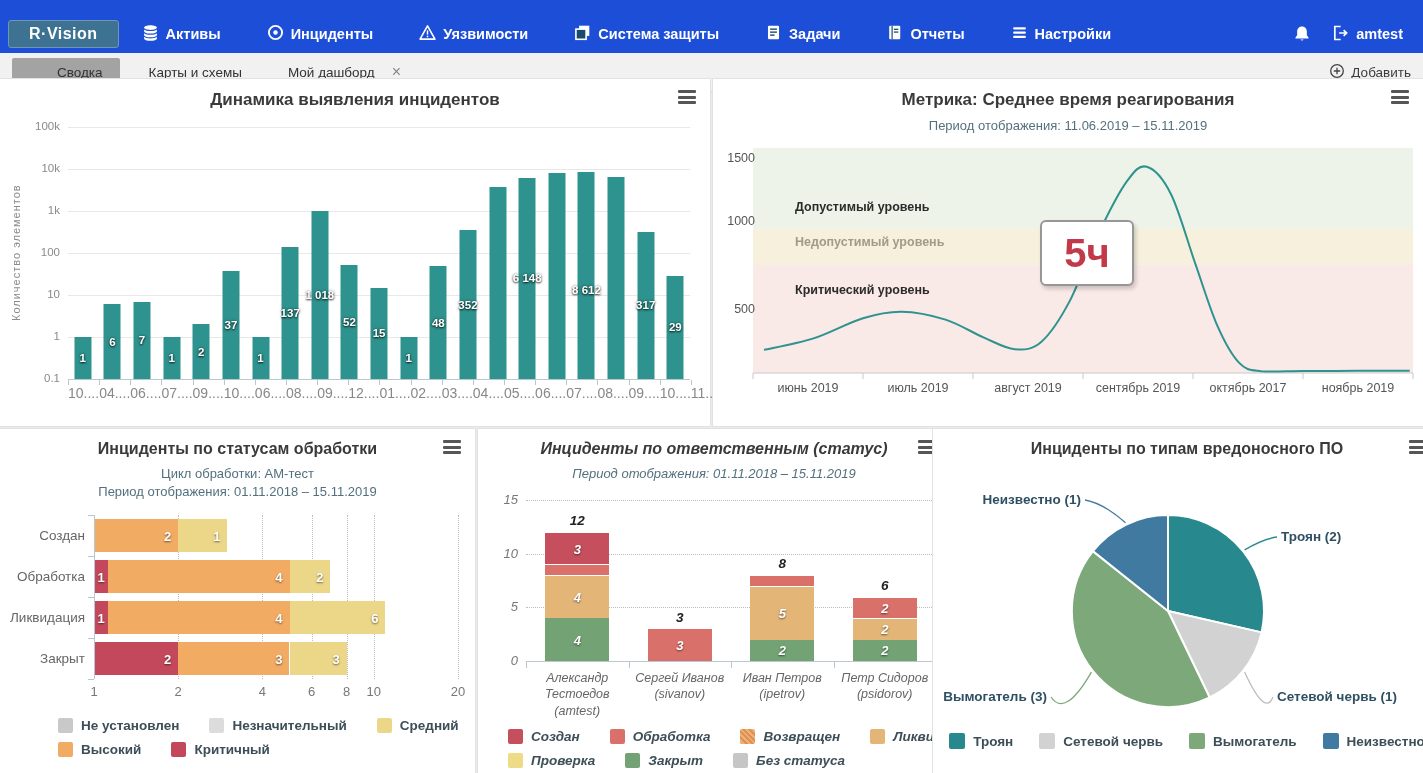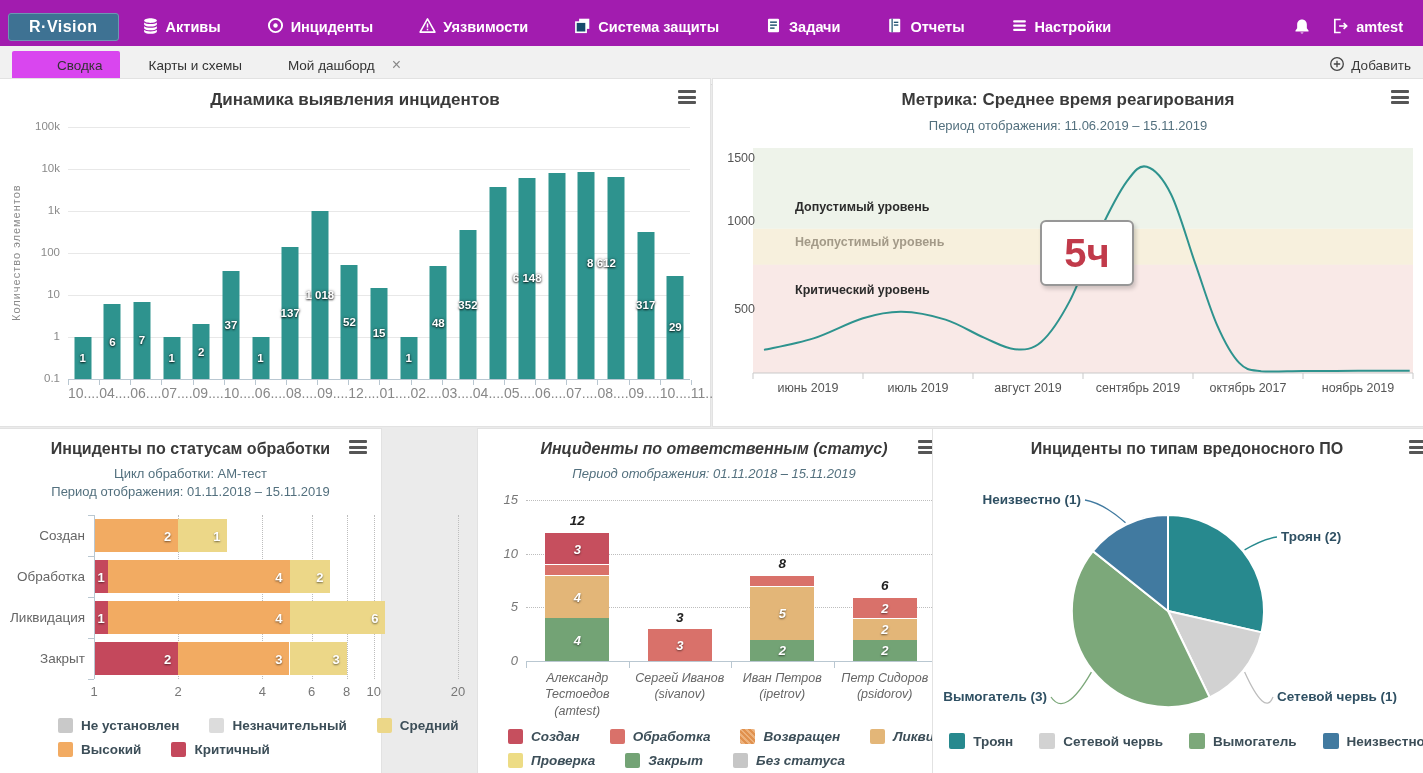--- a/index.html
+++ b/index.html
@@ -1,38 +1,38 @@
 <!DOCTYPE html>
 <html><head>
 <meta charset="utf-8">
 <style>
   html,body{margin:0;padding:0;}
   body{width:1423px;height:773px;overflow:hidden;background:#ebebeb;
        font-family:"Liberation Sans","DejaVu Sans",sans-serif;position:relative;}
   
-  .topnav{height:38px;background:#a21caf;display:flex;align-items:center;padding:8px 12px 0 8px;}
+  .topnav{height:38px;background:#1d4ed8;display:flex;align-items:center;padding:15px 12px 0 8px;}
   .logo{background:#3e7293;border:1px solid #6d97b2;border-radius:3px;color:#fff;font-weight:bold;
         font-size:16px;padding:4px 20px;letter-spacing:.5px;cursor:pointer;}
   .nav-item{display:flex;align-items:center;gap:7px;color:#fff;font-weight:bold;font-size:14.5px;
         padding:0 23px;cursor:pointer;white-space:nowrap;}
   .nav-item:first-of-type{margin-left:4px;}
   .nav-right{margin-left:auto;display:flex;align-items:center;gap:20px;padding-right:8px;}
   .nav-user{display:flex;align-items:center;gap:7px;color:#fff;font-weight:bold;font-size:14.5px;cursor:pointer;}
   .bell{cursor:pointer;display:flex;}
   
   .tabbar{height:38px;background:#f1f1f1;border-bottom:1px solid #d8d8d8;display:flex;align-items:center;padding:0 12px;}
   .tab{font-size:13.5px;color:#333;padding:7px 17px;margin-right:12px;border-radius:2px;cursor:pointer;white-space:nowrap;}
-  .tab.active{background:#d946ef;padding-left:45px;}
+  .tab.active{background:#a3a3a3;padding-left:45px;}
   .tab-close{color:#888;font-size:16px;margin:0 14px 0 -6px;cursor:pointer;line-height:1;}
   .add-btn{margin-left:auto;display:flex;gap:6px;align-items:center;color:#3c3c3c;font-size:13.5px;cursor:pointer;}
   
   .panel{position:absolute;background:#fff;box-shadow:0 0 0 1px #e2e2e2;}
   #p1{left:0;top:79px;width:710px;height:347px;}
   #p2{left:713px;top:79px;width:710px;height:347px;}
-  #p3{left:0;top:429px;width:381px;height:344px;}
+  #p3{left:0;top:429px;width:475px;height:344px;}
   #p4{left:478px;top:429px;width:472px;height:344px;font-style:italic;}
   #p5{left:933px;top:429px;width:508px;height:344px;}
   .ptitle{text-align:center;font-weight:bold;font-size:17px;color:#3a3a3a;margin-top:11px;}
   #p3 .ptitle,#p4 .ptitle,#p5 .ptitle{font-size:16px;}
   .menu-btn{position:absolute;top:11px;right:14px;width:18px;cursor:pointer;}
   .menu-btn .b{height:3px;background:#565656;margin-bottom:2.5px;border-radius:1px;}
   .subtitle{text-align:center;font-size:13px;color:#53707e;margin-top:7px;line-height:1.35;}
   
   #c1-plot{position:absolute;left:68px;top:48px;width:622px;height:252px;}
   .gline{position:absolute;left:0;right:0;height:1px;background:#e8e8e8;}
@@ -252,21 +252,21 @@
         </div>
         <div class="slot">
           <div class="c1bar" style="height: 201.1px; background: rgb(46, 147, 142);"></div>
           <span class="c1lab" style="bottom: 100.563px;">6 148</span>
         </div>
         <div class="slot">
           <div class="c1bar" style="height: 205.9px; background: rgb(46, 147, 142);"></div>
         </div>
         <div class="slot">
           <div class="c1bar" style="height: 207.3px; background: rgb(46, 147, 142);"></div>
-          <span class="c1lab" style="bottom: 116px; margin-left: 15px;">8 612</span>
+          <span class="c1lab" style="bottom: 89px;">8 612</span>
         </div>
         <div class="slot">
           <div class="c1bar" style="height: 201.9px; background: rgb(46, 147, 142);"></div>
         </div>
         <div class="slot">
           <div class="c1bar" style="height: 147px; background: rgb(46, 147, 142);"></div>
           <span class="c1lab" style="bottom: 73.5222px;">317</span>
         </div>
         <div class="slot">
           <div class="c1bar" style="height: 103.4px; background: rgb(46, 147, 142);"></div>

